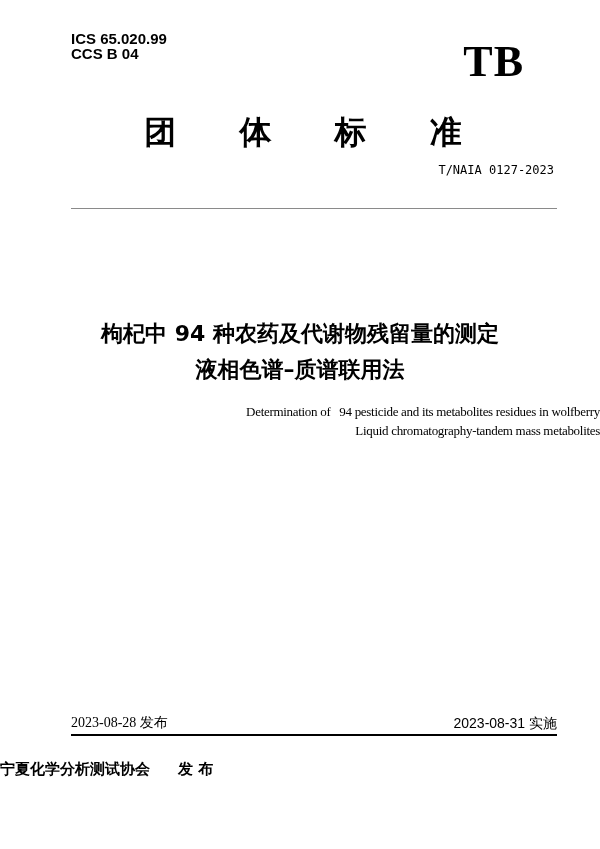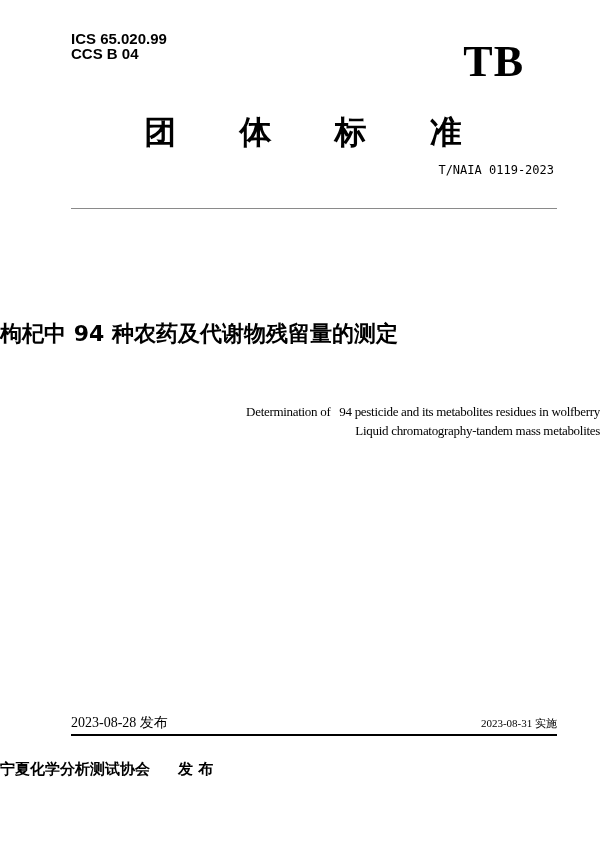--- a/index.html
+++ b/index.html
@@ -4,46 +4,47 @@
 <style>
   html, body { margin: 0; padding: 0; background: #ffffff; }
   body { width: 600px; height: 849px; position: relative; overflow: hidden; color: #000; }
   .abs { position: absolute; }
   .ics { left: 71px; top: 31px; font-family: Liberation Sans, sans-serif; font-weight: bold; font-size: 15px; line-height: 15px; }
   .ics div { white-space: nowrap; }
   .tb { right: 76px; top: 38px; font-family: "Liberation Serif", serif; font-weight: bold; font-size: 44px; line-height: 48px; letter-spacing: 1px; }
   .std-title { left: 0; width: 600px; top: 110px; text-align: center; font-family: "DejaVu Sans", sans-serif; font-weight: bold; font-size: 32px; line-height: 44px; letter-spacing: 26px; padding-left: 32px; box-sizing: border-box; }
   .std-no { right: 46px; top: 162px; font-family: "DejaVu Sans Mono", monospace; font-size: 12px; line-height: 16px; }
   .rule1 { left: 71px; width: 486px; top: 208px; height: 1px; background: #8a8a8a; }
-  .cn-title { left: 0; width: 600px; top: 316px; text-align: left; font-family: "DejaVu Sans", sans-serif; font-weight: bold; font-size: 22px; line-height: 36px; }
+  .cn-title { left: 0; width: 600px; top: 316px; text-align: center; font-family: "DejaVu Sans", sans-serif; font-weight: bold; font-size: 22px; line-height: 36px; }
   .en-title { left: 0; width: 600px; top: 402px; text-align: right; font-family: "Liberation Serif", serif; font-size: 13px; line-height: 19px; letter-spacing: -0.3px; }
   .pub-date { left: 71px; top: 714px; font-family: "Liberation Serif", serif; font-size: 14px; line-height: 18px; }
-  .impl-date { right: 43px; top: 714px; font-family: Liberation Serif, serif; font-size: 11px; line-height: 18px; }
+  .impl-date { right: 43px; top: 714px; font-family: Liberation Sans, sans-serif; font-size: 14px; line-height: 18px; }
   .rule2 { left: 71px; width: 486px; top: 734px; height: 2px; background: #000; }
   .issuer { left: 0; width: 600px; top: 758px; text-align: left; font-family: "DejaVu Sans", sans-serif; font-weight: bold; font-size: 15px; line-height: 22px; }
   .issuer .gap { display: inline-block; width: 28px; }
 </style>
 </head>
 <body>
 
 <div class="abs ics">
   <div>ICS 65.020.99</div>
   <div>CCS B 04</div>
 </div>
 
 <div class="abs tb">TB</div>
 
 <div class="abs std-title">团 体 标 准</div>
 
-<div class="abs std-no">T/NAIA 0119-2023</div>
+<div class="abs std-no">T/NAIA 0127-2023</div>
 
 <div class="abs rule1"></div>
 
 <div class="abs cn-title">
   <div>枸杞中 94 种农药及代谢物残留量的测定</div>
+  <div>液相色谱–质谱联用法</div>
 </div>
 
 <div class="abs en-title">
   <div style="white-space:pre;">Determination of   94 pesticide and its metabolites residues in wolfberry</div>
   <div>Liquid chromatography-tandem mass metabolites</div>
 </div>
 
 <div class="abs pub-date">2023-08-28 发布</div>
 <div class="abs impl-date">2023-08-31 实施</div>
 

